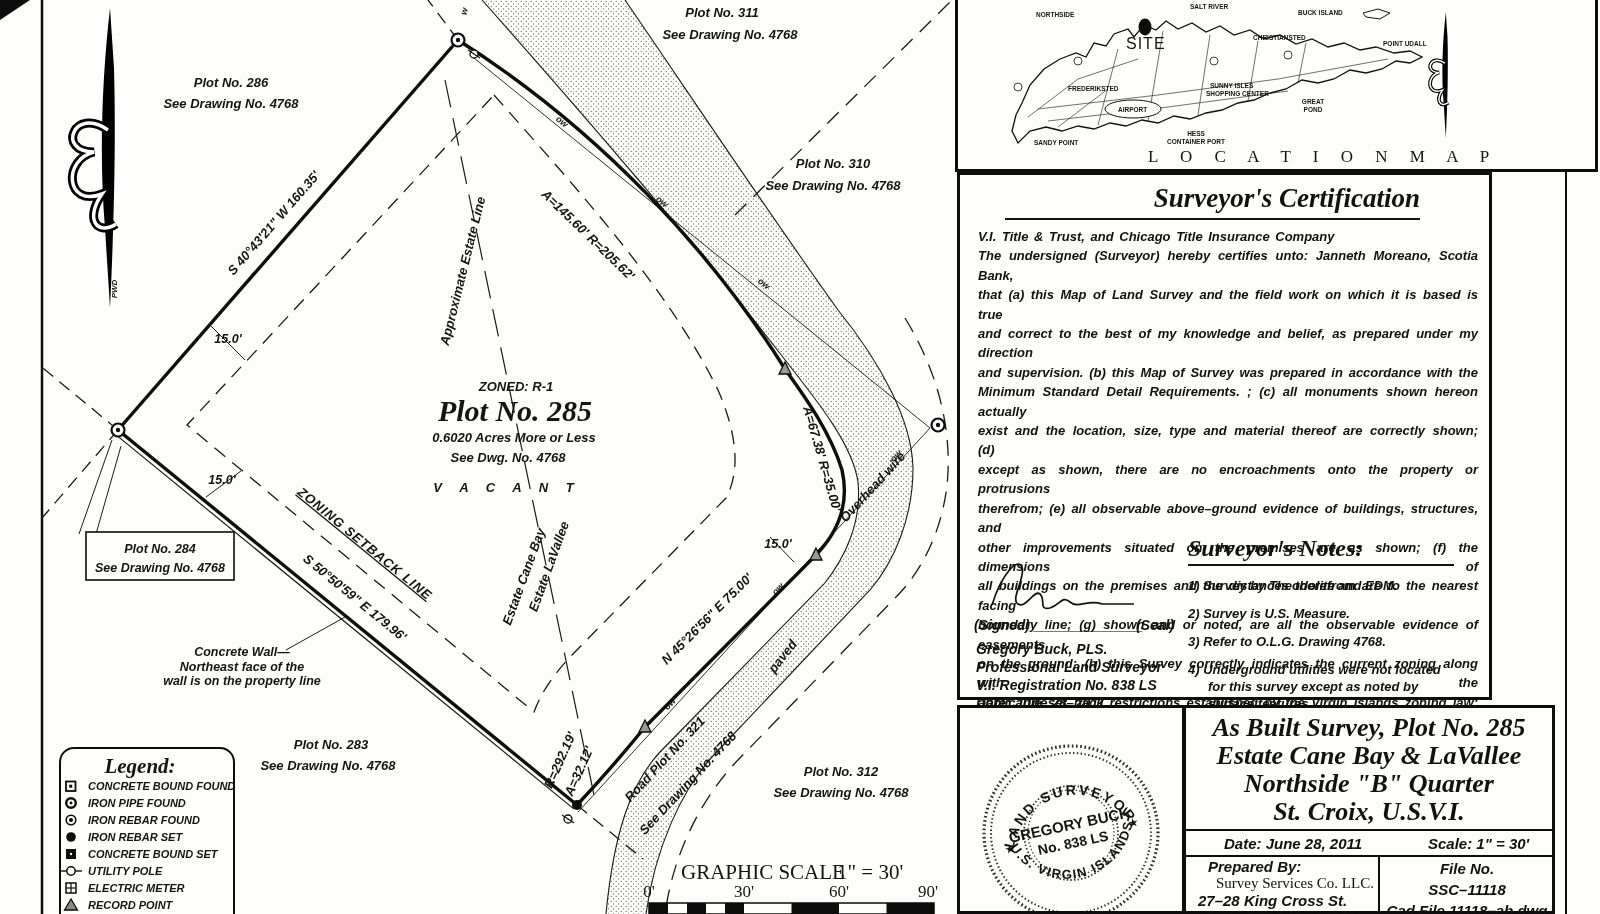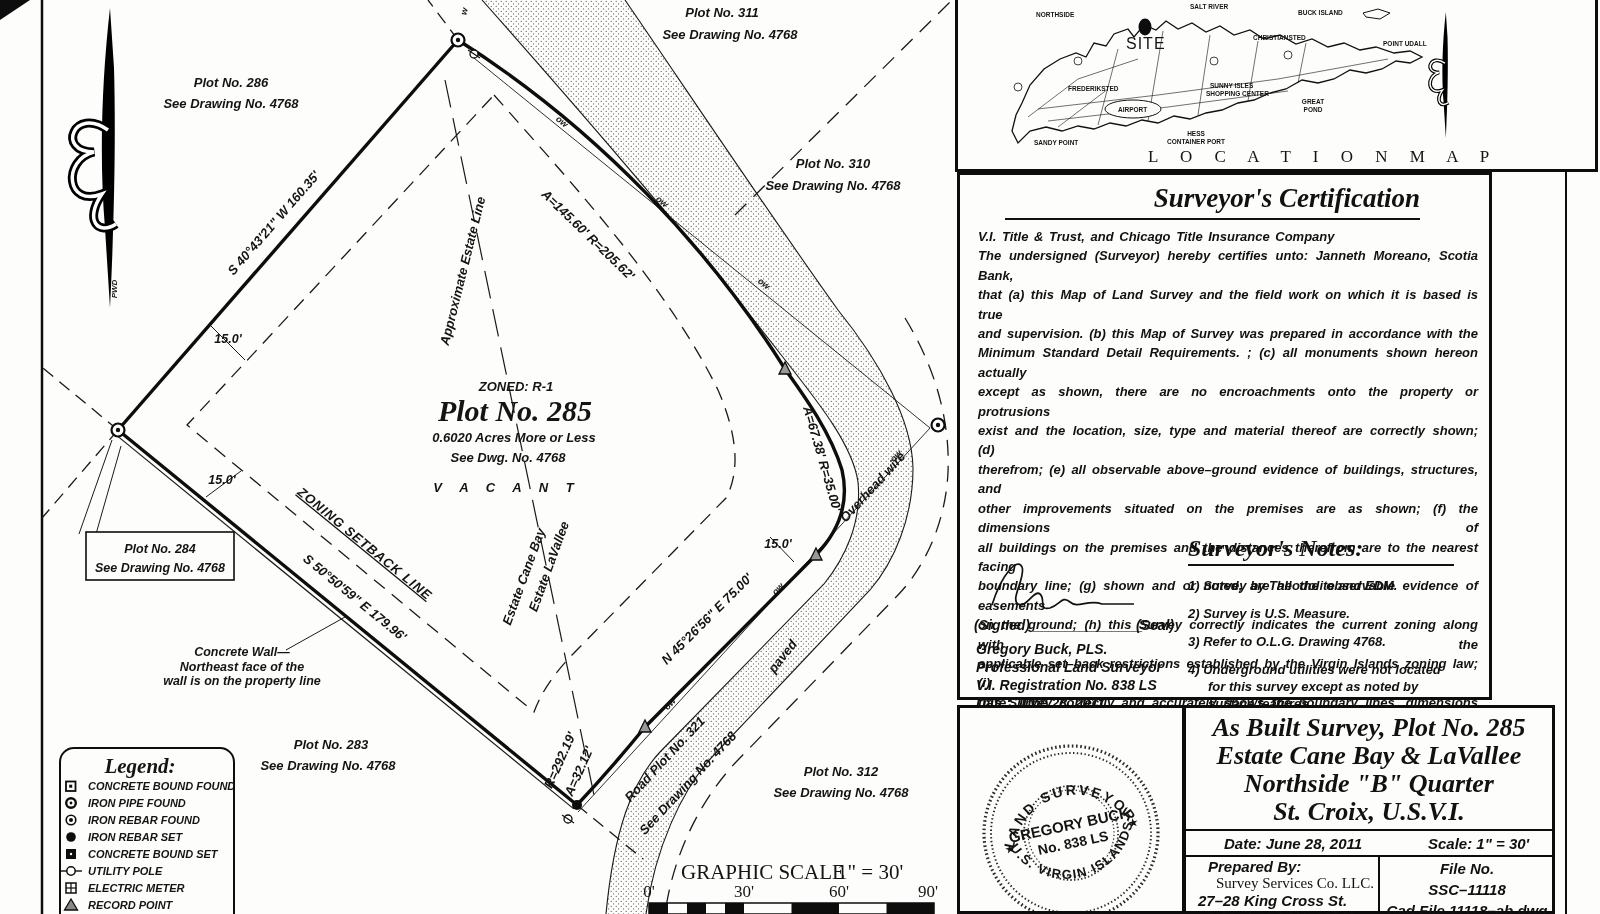--- a/index.html
+++ b/index.html
@@ -298,24 +298,25 @@
     </svg>
   </div>
 
   <div class="box" style="left:957px;top:172px;width:535px;height:528px;">
     <div class="cert-title">Surveyor's Certification</div>
     <div class="cert-underline"></div>
     <div class="cert-body">
       <div class="cl short">V.I. Title &amp; Trust, and Chicago Title Insurance Company</div>
       <div class="cl">The undersigned (Surveyor) hereby certifies unto: Janneth Moreano, Scotia Bank,</div>
       <div class="cl">that (a) this Map of Land Survey and the field work on which it is based is true</div>
+      <div class="cl">and correct to the best of my knowledge and belief, as prepared under my direction</div>
       <div class="cl">and supervision.  (b) this Map of Survey was prepared in accordance with the</div>
       <div class="cl">Minimum Standard Detail Requirements. ; (c) all monuments shown hereon actually</div>
+      <div class="cl">exist and the location, size, type and material thereof are correctly shown; (d)</div>
       <div class="cl">except as shown, there are no encroachments onto the property or protrusions</div>
-      <div class="cl">exist and the location, size, type and material thereof are correctly shown; (d)</div>
       <div class="cl">therefrom; (e) all observable above–ground evidence of buildings, structures, and</div>
       <div class="cl">other improvements situated on the premises are as shown; (f) the dimensions of</div>
       <div class="cl">all buildings on the premises and the distances therefrom are to the nearest facing</div>
       <div class="cl">boundary line; (g) shown and or noted, are all the observable evidence of easements</div>
       <div class="cl">on the ground; (h) this Survey correctly indicates the current zoning along with the</div>
       <div class="cl">applicable set–back restrictions established by the Virgin Islands zoning law; (i)</div>
       <div class="cl">this Survey correctly and accurately shows the boundary lines, dimensions and areas</div>
       <div class="cl">of land indicated hereon per the recorded plan.  Any differences between the record</div>
       <div class="cl">dimensions and the dimensions shown hereon are either field measurments, or</div>
       <div class="cl short">adjusted to produce a mathematically closed figure.</div>

